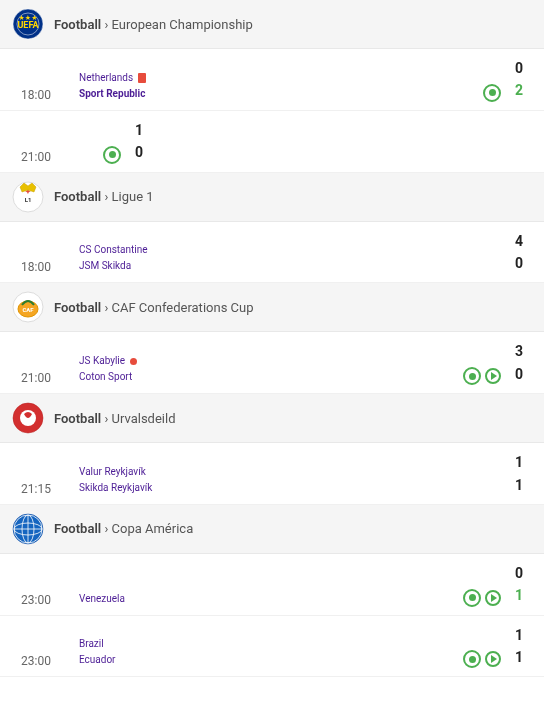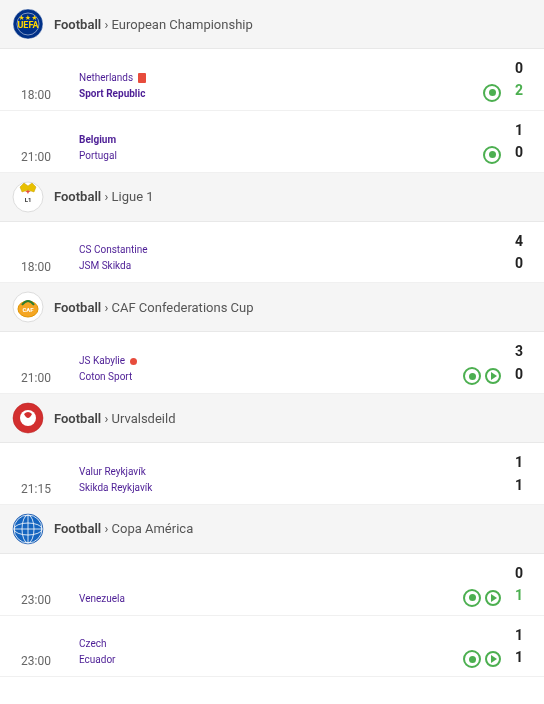--- a/index.html
+++ b/index.html
@@ -159,24 +159,20 @@
           <div class="live-icon-inner"></div>
         </div>
       </div>
       <div class="match-scores">
         <div class="score">0</div>
         <div class="score highlighted">2</div>
       </div>
     </div>
     <div class="match-row">
       <div class="match-time">21:00</div>
-      <div class="match-teams">
-        <div class="team-name bold">Belgium</div>
-        <div class="team-name">Portugal</div>
-      </div>
       <div class="match-icons">
         <div class="live-icon">
           <div class="live-icon-inner"></div>
         </div>
       </div>
       <div class="match-scores">
         <div class="score">1</div>
         <div class="score">0</div>
       </div>
     </div>
@@ -283,21 +279,21 @@
         </div>
       </div>
       <div class="match-scores">
         <div class="score">0</div>
         <div class="score highlighted">1</div>
       </div>
     </div>
     <div class="match-row">
       <div class="match-time">23:00</div>
       <div class="match-teams">
-        <div class="team-name">Czech</div>
+        <div class="team-name">Brazil</div>
         <div class="team-name">Ecuador</div>
       </div>
       <div class="match-icons">
         <div class="live-icon">
           <div class="live-icon-inner"></div>
         </div>
         <div class="play-icon">
           <div class="play-triangle"></div>
         </div>
       </div>

